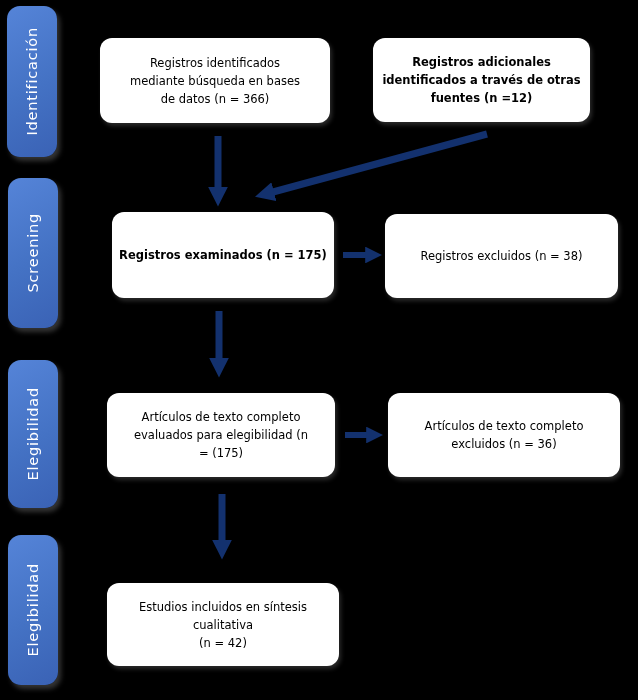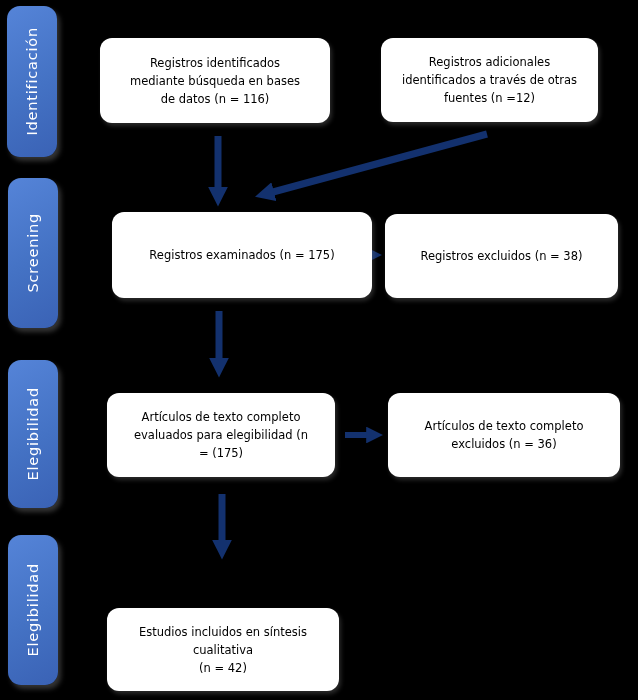--- a/index.html
+++ b/index.html
@@ -56,26 +56,26 @@
     box-sizing: border-box;
     padding: 5px 6px;
   }
   .box-text {
     color: var(--c-box-text, #000000);
     font-size: 11.5px;
     line-height: 18px;
     white-space: pre-line;
   }
   .box-1 { left: 100px; top: 38px;  width: 230px; height: 85px; }
-  .box-2 { left: 381px; top: 38px;  width: 217px; height: 84px; }
-  .box-3 { left: 112px; top: 212px; width: 260px; height: 86px; }
+  .box-2 { left: 373px; top: 38px;  width: 217px; height: 84px; font-weight: bold; }
+  .box-3 { left: 112px; top: 212px; width: 222px; height: 86px; font-weight: bold; }
   .box-4 { left: 385px; top: 214px; width: 233px; height: 84px; text-align: right; }
   .box-5 { left: 107px; top: 393px; width: 228px; height: 84px; }
   .box-6 { left: 388px; top: 393px; width: 232px; height: 84px; }
-  .box-7 { left: 107px; top: 608px; width: 232px; height: 83px; }
+  .box-7 { left: 107px; top: 583px; width: 232px; height: 83px; }
 
   
   .arrow-layer {
     position: absolute;
     left: 0; top: 0;
     width: 638px;
     height: 700px;
     pointer-events: none;
   }
   .arrow-layer line {
@@ -113,21 +113,21 @@
     <line x1="487" y1="134" x2="273" y2="192" stroke-width="7" marker-end="url(#ah)"></line>
     <line x1="343" y1="255" x2="366" y2="255" stroke-width="6" marker-end="url(#ah)"></line>
     <line x1="219" y1="311" x2="219" y2="359" stroke-width="7" marker-end="url(#ah)"></line>
     <line x1="345" y1="435" x2="367" y2="435" stroke-width="6" marker-end="url(#ah)"></line>
     <line x1="222" y1="494" x2="222" y2="541" stroke-width="7" marker-end="url(#ah)"></line>
   </svg>
 
   <div class="box box-1">
     <span class="box-text">Registros identificados
 mediante búsqueda en bases
-de datos (n = 116)</span>
+de datos (n = 366)</span>
   </div>
   <div class="box box-2">
     <span class="box-text">Registros adicionales
 identificados a través de otras
 fuentes (n =12)</span>
   </div>
   <div class="box box-3">
     <span class="box-text">Registros examinados (n = 175)</span>
   </div>
   <div class="box box-4">

